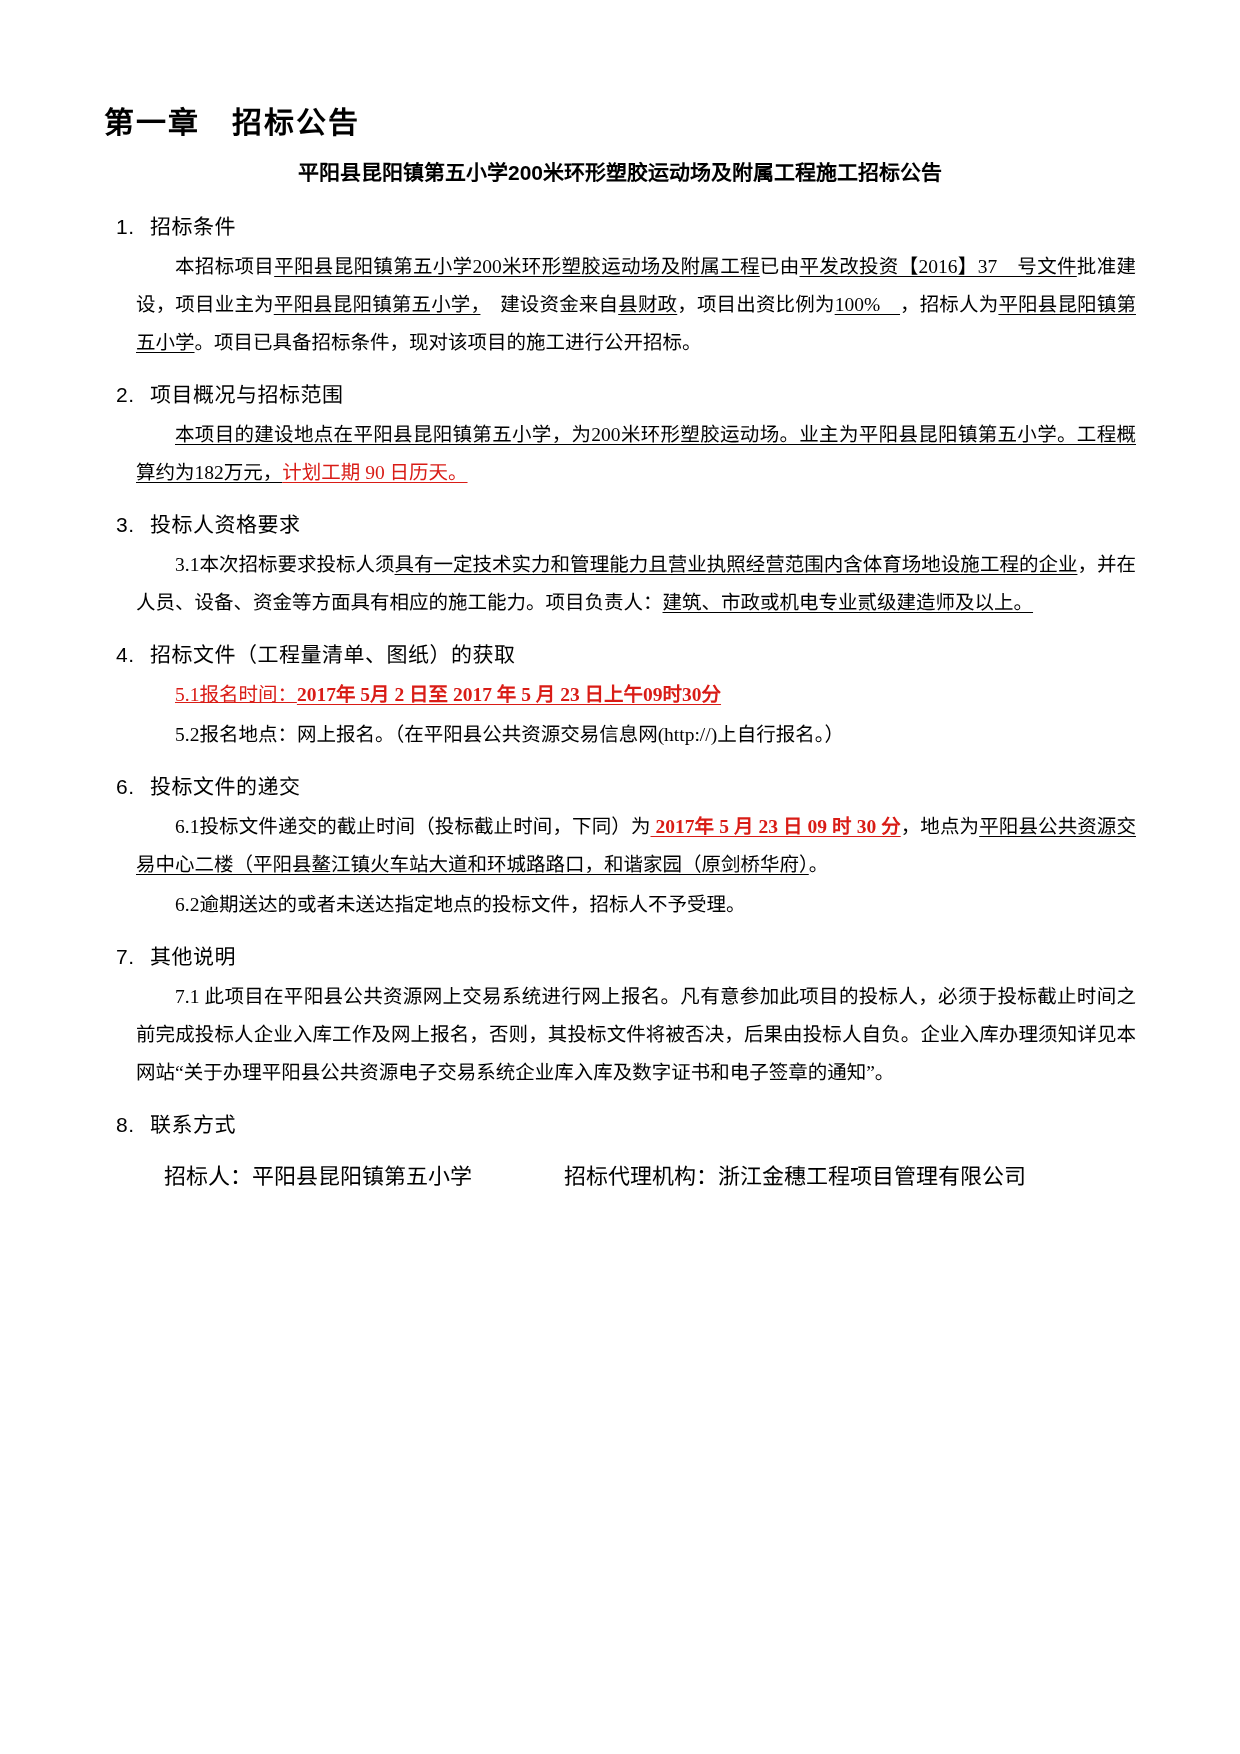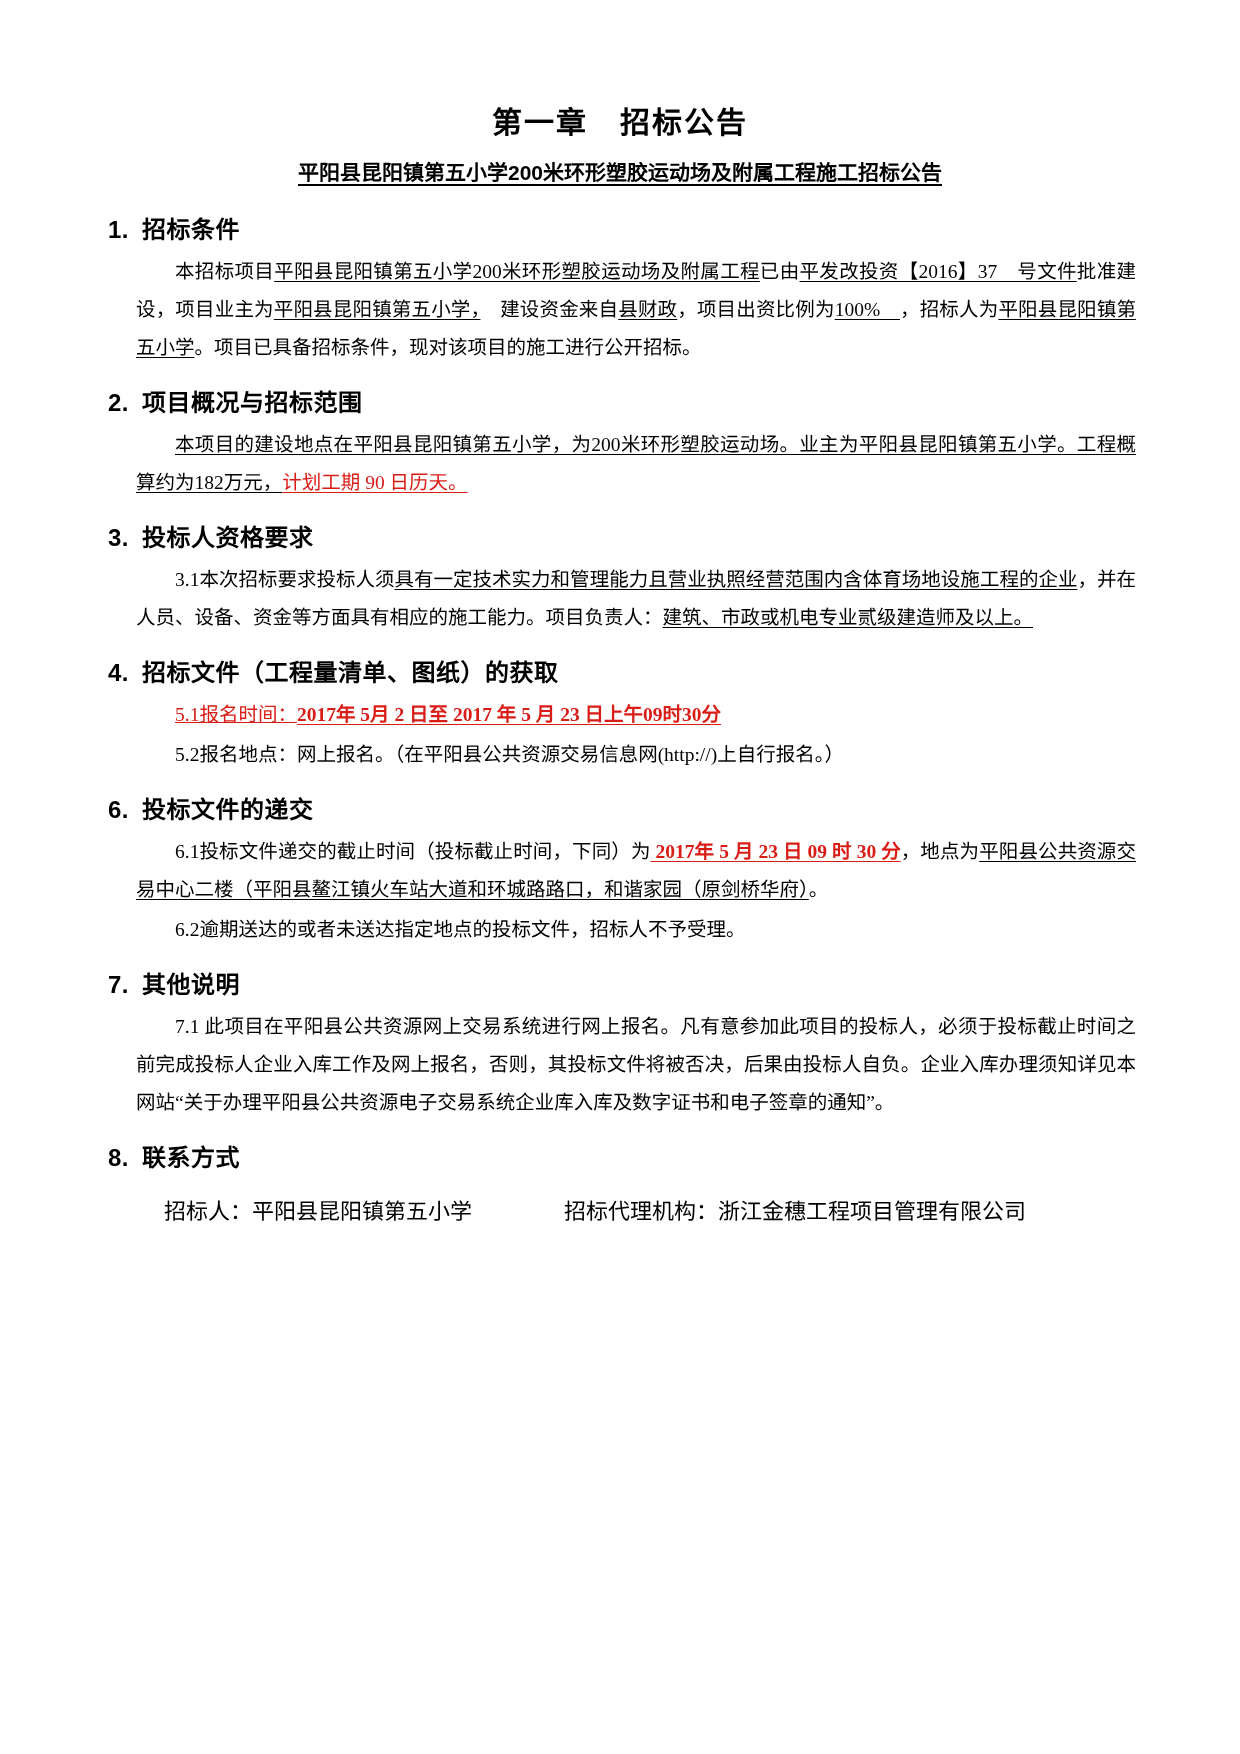--- a/index.html
+++ b/index.html
@@ -14,41 +14,39 @@
     color: #000000;
   }
   .page {
     width: 1240px;
     min-height: 1754px;
     box-sizing: border-box;
     padding: 88px 104px 60px 104px;
     background: #fff;
   }
   .doc-title {
-    text-align: center;
     font-size: 30px;
     font-weight: bold;
     letter-spacing: 2px;
     margin: 10px 0 14px 0;
     font-family: "Liberation Sans", sans-serif;
   }
   .doc-subtitle {
     text-align: center;
     font-size: 21px;
     font-weight: bold;
     margin: 0 0 24px 0;
     font-family: "Liberation Sans", sans-serif;
-    text-decoration: underline;
     text-underline-offset: 4px;
   }
   .sec-head {
-    font-size: 24px;
-    font-weight: bold;
+    font-size: 21px;
+    font-weight: normal;
     font-family: "Liberation Sans", sans-serif;
-    margin: 16px 0 8px 4px;
+    margin: 16px 0 8px 12px;
     letter-spacing: 0.5px;
   }
   .sec-head .num {
     display: inline-block;
     min-width: 34px;
   }
   p.body {
     font-size: 19.5px;
     line-height: 1.95;
     margin: 0 0 2px 0;

